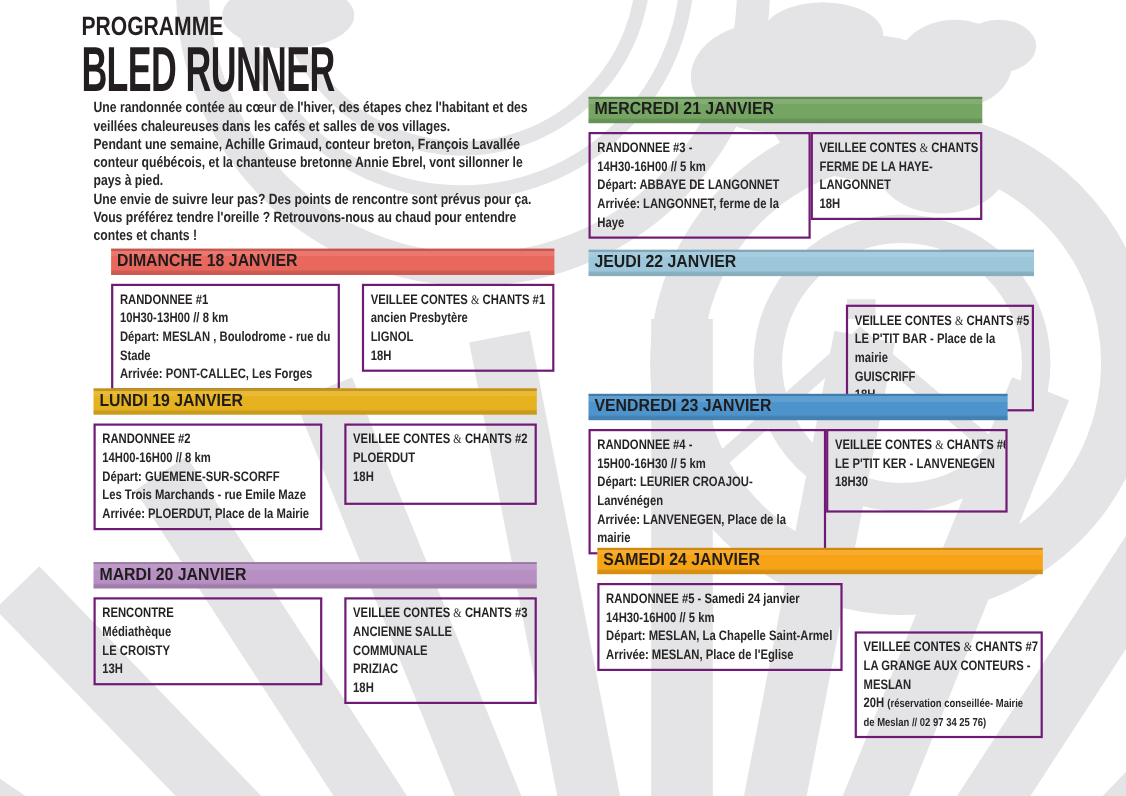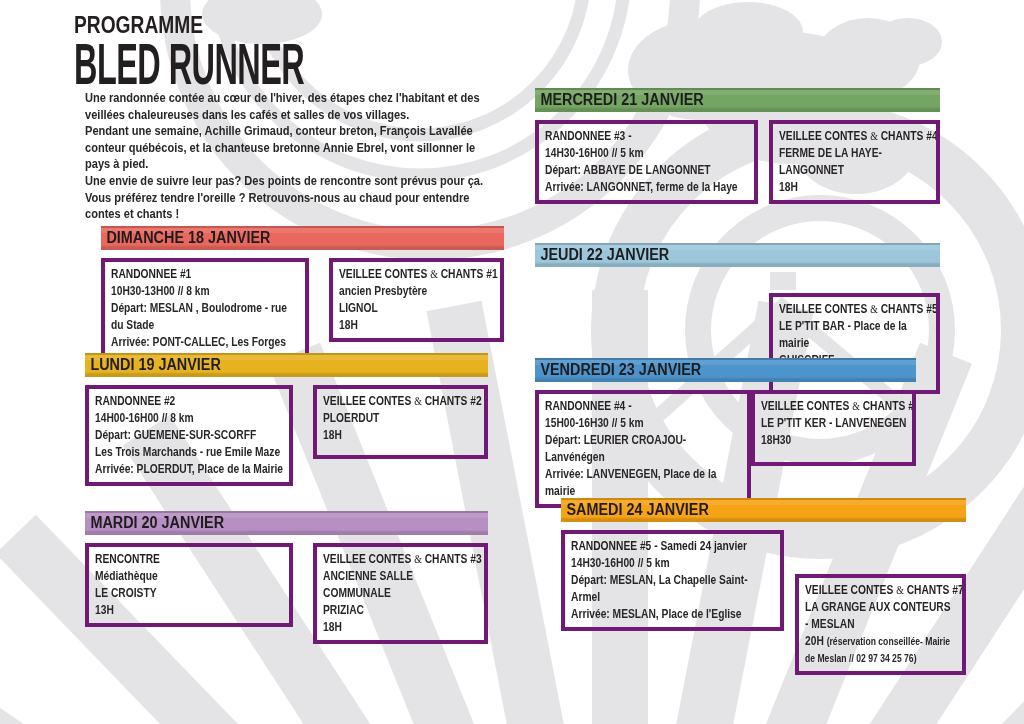--- a/index.html
+++ b/index.html
@@ -28,41 +28,41 @@
   }
   .intro{ position:absolute; left:85px; top:90px; width:404px; }
   .intro-inner{ width:122%; transform:scaleX(.82); transform-origin:0 0; }
   .intro p{ font-size:13.5px; line-height:16.6px; font-weight:bold; color:#2a2627; }
 
   
   .day{ position:absolute; width:403px; }
   .d0{ left:101px;  top:226px; }
   .d1{ left:85px;  top:353px; }
   .d2{ left:85px;  top:511px; }
-  .d3{ left:535px; top:88px;  width:405px; }
-  .d4{ left:535px; top:243px; width:405px; }
+  .d3{ left:535px; top:88px;  width:358px; }
+  .d4{ left:535px; top:227px; width:405px; }
   .d5{ left:535px; top:358px; width:381px; }
-  .d6{ left:561px; top:498px; width:405px; }
+  .d6{ left:543px; top:498px; width:405px; }
 
   .day-bar{ position:relative; height:24px; }
   .day-bar::after{
     content:""; position:absolute; inset:0;
     background:linear-gradient(180deg,
       rgba(0,0,0,.16) 0 2px, rgba(255,255,255,.10) 2px 7px,
       rgba(0,0,0,0) 7px 19px, rgba(0,0,0,.13) 21px 24px);
   }
   .bar-label{
     position:relative; z-index:1; font-weight:bold; font-size:16px; line-height:24px;
     padding-left:6px; transform:scaleX(.9); transform-origin:0 0; white-space:nowrap;
     color:#1f1c1d;
   }
 
   .boxes{ display:flex; justify-content:space-between; align-items:flex-start; margin-top:8px; }
   .d4 .boxes{ justify-content:flex-end;margin-top:26px; }
-  .box{ border:4px solid #701a75; padding:4px 6px; background:transparent; overflow:hidden; }
+  .box{ border:2px solid #701a75; padding:4px 6px; background:transparent; overflow:hidden; }
   .box-l{ width:208px; }
   .box-r{ width:175px; }
   .col-r .box-l{ width:223px; }
   .col-r .box-r{ width:171px; }
   .d1 .box-r{ min-height:74px; }
   .d3 .box-r{ min-height:80px; }
   .d4 .box-r{ min-height:70px; }
   .d5 .box-r{ min-height:76px; }
   .d6 .box-r{ min-height:80px;margin-top:44px; }
 

